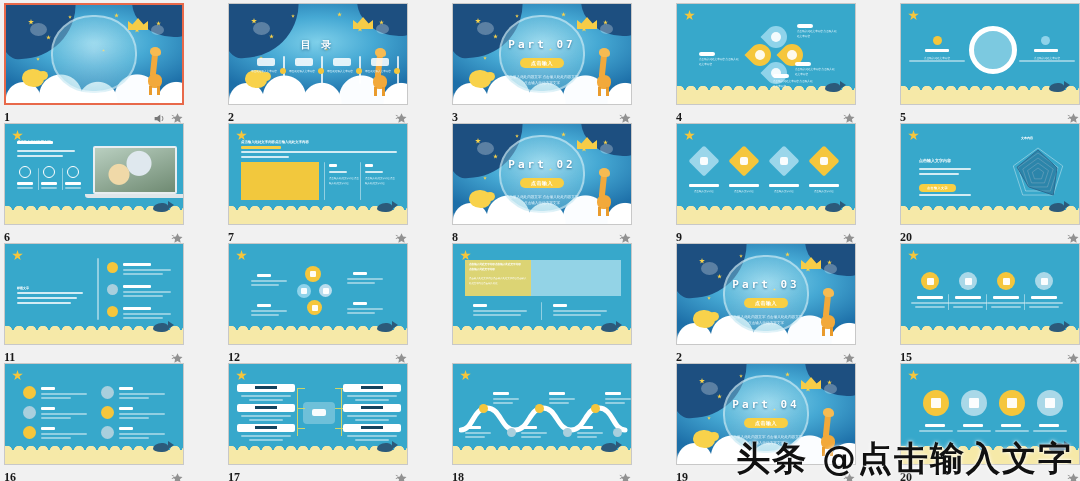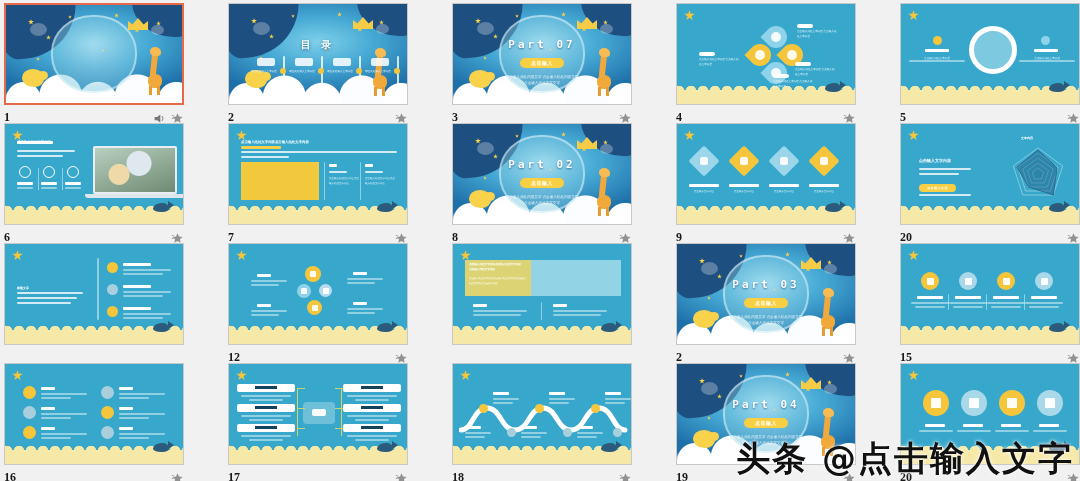--- a/index.html
+++ b/index.html
@@ -540,20 +540,29 @@
         <div class="ln dim" style="left: 118px; top: 25px; width: 48px;"></div>
         <div class="ln dim" style="left: 118px; top: 29px; width: 40px;"></div>
         <div class="circ" style="left: 102px; top: 40px; width: 11px; height: 11px; background: rgb(169, 207, 221);"></div>
         <div class="hd" style="left: 118px; top: 41px; width: 28px;"></div>
         <div class="ln dim" style="left: 118px; top: 47px; width: 48px;"></div>
         <div class="ln dim" style="left: 118px; top: 51px; width: 40px;"></div>
         <div class="circ" style="left: 102px; top: 62px; width: 11px; height: 11px; background: rgb(245, 198, 60);"></div>
         <div class="hd" style="left: 118px; top: 63px; width: 28px;"></div>
         <div class="ln dim" style="left: 118px; top: 69px; width: 48px;"></div>
         <div class="ln dim" style="left: 118px; top: 73px; width: 40px;"></div>
+      </div>
+      <div class="meta">
+        <div class="snum">11</div>
+        <div class="meta-icons">
+          <span class="ico"><svg viewBox="0 0 16 16" width="13" height="13">
+              <path d="M8 1.5l1.9 4 4.3.5-3.2 2.9.9 4.3L8 11.1 4.1 13.2l.9-4.3L1.8 6l4.3-.5z" fill="#6d6d6d"></path>
+              <path d="M1 4l2.5 1M1 8l2 0" stroke="#6d6d6d" stroke-width="1" fill="none"></path>
+            </svg></span>
+        </div>
       </div>
     </div>
     <div class="slide-cell" style="left: 228px; top: 243px; width: 180px; height: 124px;">
       <div class="thumb">
         <div class="bg-teal"></div>
         <div class="corner-star"></div>
         <div class="sand"></div>
         <div class="whale"></div>
         <div class="circ" style="left: 76px; top: 22px; width: 16px; height: 16px; background: rgb(245, 198, 60);"></div>
         <div class="wbox" style="left: 81px; top: 27px; width: 6px; height: 6px; opacity: 0.95; border-radius: 1px;"></div>

